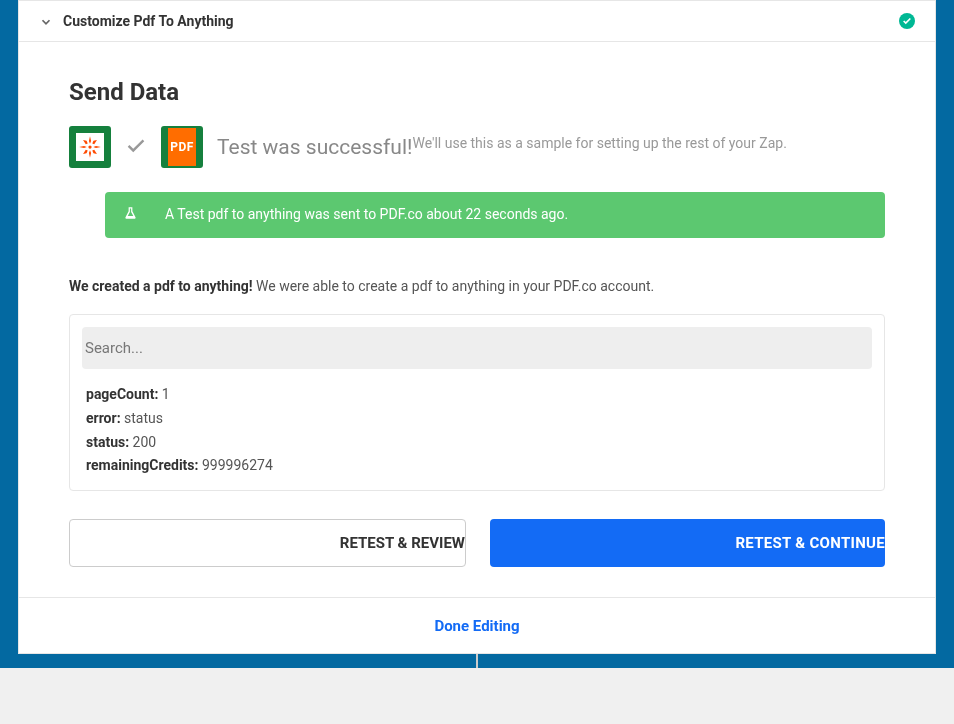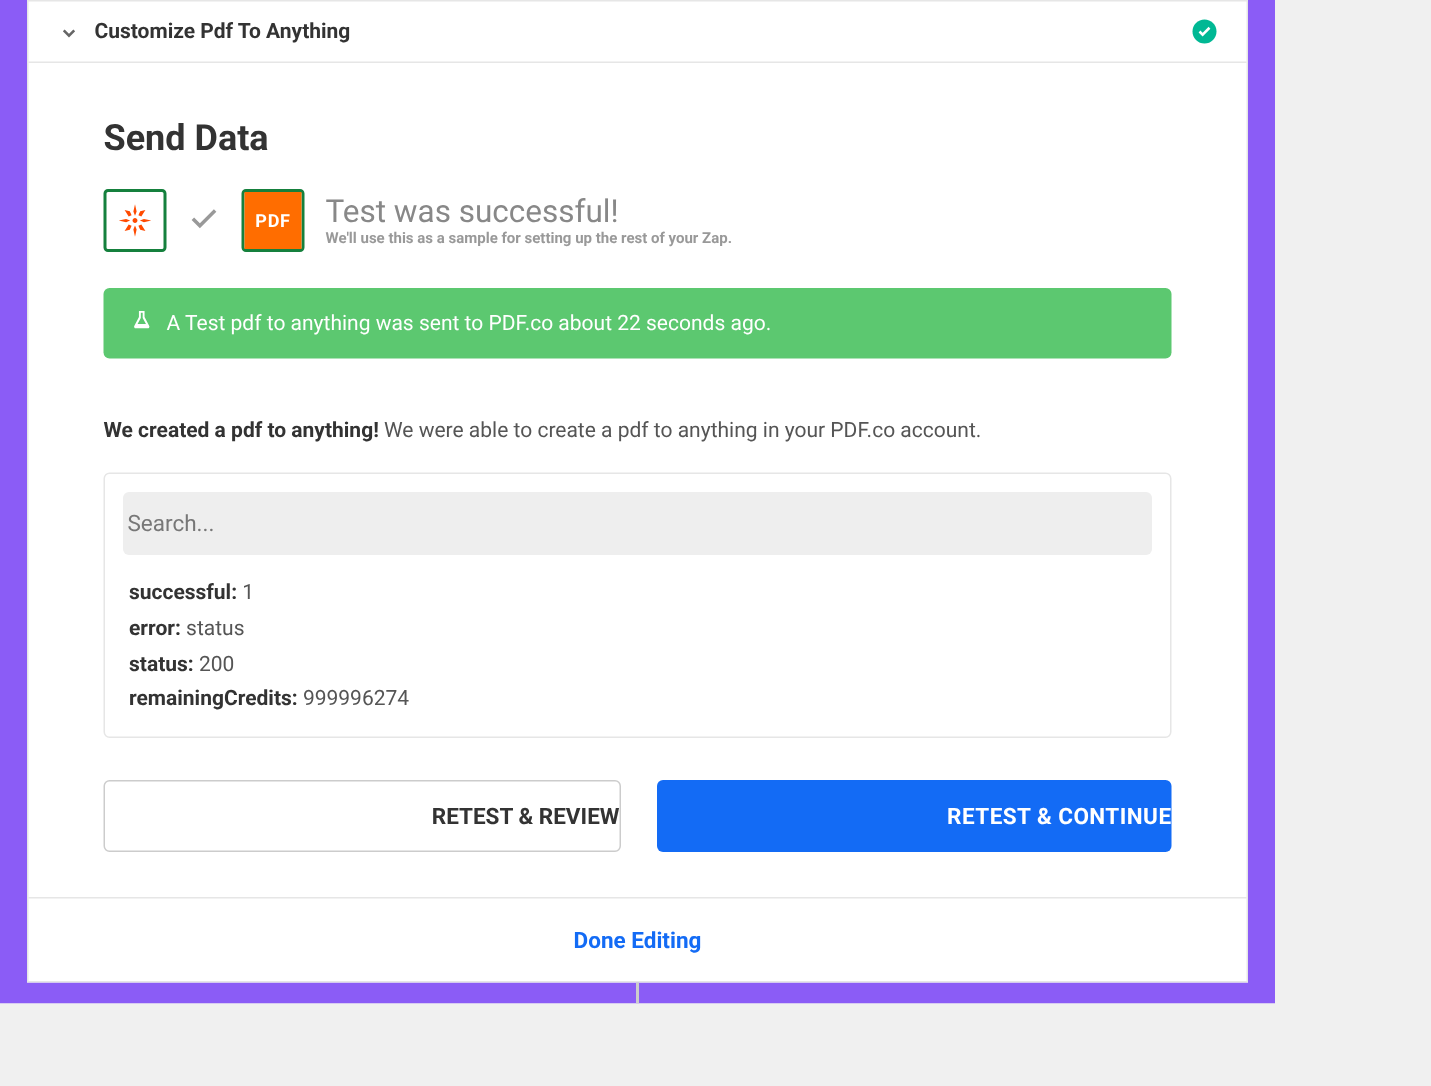--- a/index.html
+++ b/index.html
@@ -6,22 +6,22 @@
       box-sizing: border-box;
       margin: 0;
       padding: 0;
     }
     body {
       font-family: -apple-system, BlinkMacSystemFont, "Segoe UI", Roboto, "Helvetica Neue", Arial, sans-serif;
       background: #f0f0f0;
       padding: 0;
     }
     .page-wrapper {
-      width: 850px;
-      background: #8b5cf6;
+      width: 954px;
+      background: #0369a1;
       padding: 0 18px;
     }
     .main-card {
       background: #fff;
       border: 1px solid #e6e6e6;
     }
     .header-row {
       display: flex;
       align-items: center;
       padding: 12px 20px;
@@ -60,21 +60,21 @@
     }
     .test-row {
       display: flex;
       align-items: center;
       gap: 14px;
       margin-bottom: 24px;
     }
     .icon-box {
       width: 42px;
       height: 42px;
-      border: 2px solid #15803d;
+      border: 7px solid #15803d;
       border-radius: 3px;
       display: flex;
       align-items: center;
       justify-content: center;
     }
     .zapier-icon {
       color: #ff4a00;
     }
     .check-middle {
       color: #999;
@@ -88,42 +88,42 @@
       justify-content: center;
     }
     .pdf-text {
       color: #fff;
       font-weight: 700;
       font-size: 12px;
       letter-spacing: 0.5px;
     }
     .test-text-col {
       display: flex;
-      flex-direction: column;
     }
     .test-success-title {
       font-size: 21px;
       color: #888;
       font-weight: 400;
     }
     .test-success-sub {
-      font-size: 10px;
+      font-size: 14px;
       color: #999;
-      font-weight: 700;
+      font-weight: 400;
     }
     .green-banner {
       background: #5cc870;
       color: #fff;
       border-radius: 4px;
       padding: 14px 18px;
       display: flex;
-      align-items: center;
-      gap: 9px;
+      align-items: flex-start;
+      gap: 27px;
       margin-bottom: 40px;
       font-size: 14px;
+      margin-left: 36px;
     }
     .created-row {
       font-size: 14px;
       margin-bottom: 20px;
     }
     .created-bold {
       font-weight: 700;
       color: #333;
     }
     .created-text {
@@ -259,21 +259,21 @@
         <span>A Test pdf to anything was sent to PDF.co about 22 seconds ago.</span>
       </div>
 
       <div class="created-row">
         <span class="created-bold">We created a pdf to anything!</span><span class="created-text"> We were able to create a pdf to anything in your PDF.co account.</span>
       </div>
 
       <div class="data-box">
         <input class="search-input" placeholder="Search..." style="">
         <div class="data-lines">
-          <div class="data-line"><span class="data-key">successful:</span><span> 1</span></div>
+          <div class="data-line"><span class="data-key">pageCount:</span><span> 1</span></div>
           <div class="data-line"><span class="data-key">error:</span><span> status</span></div>
           <div class="data-line"><span class="data-key">status:</span><span> 200</span></div>
           <div class="data-line"><span class="data-key">remainingCredits:</span><span> 999996274</span></div>
         </div>
       </div>
 
       <div class="button-row">
         <button class="btn btn-outline">RETEST &amp; REVIEW</button>
         <button class="btn btn-primary">RETEST &amp; CONTINUE</button>
       </div>

